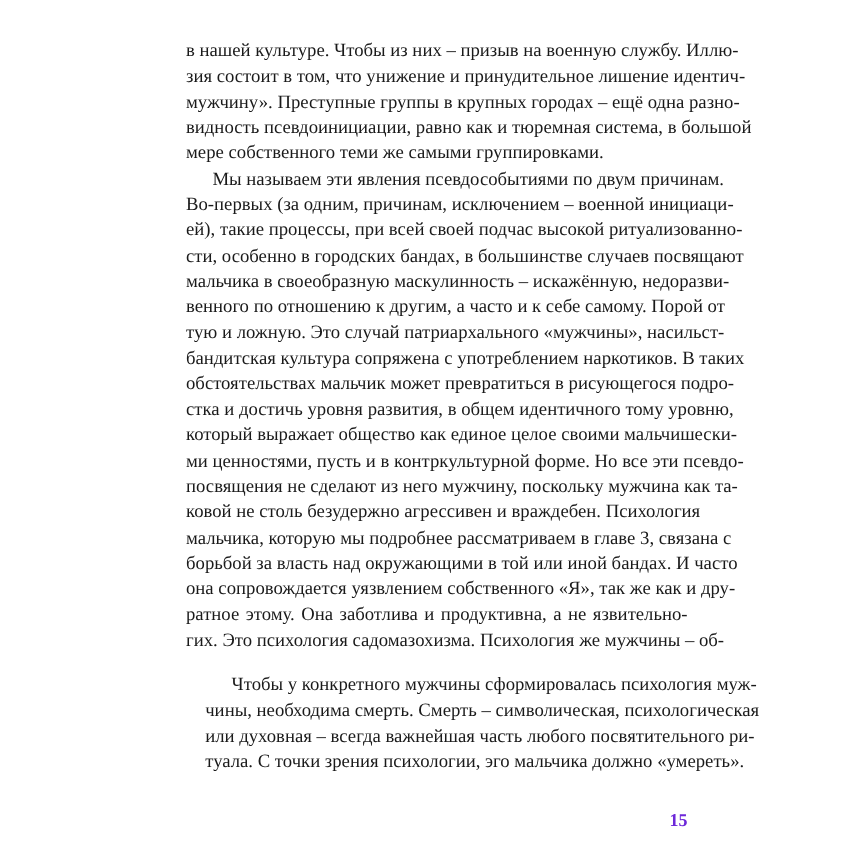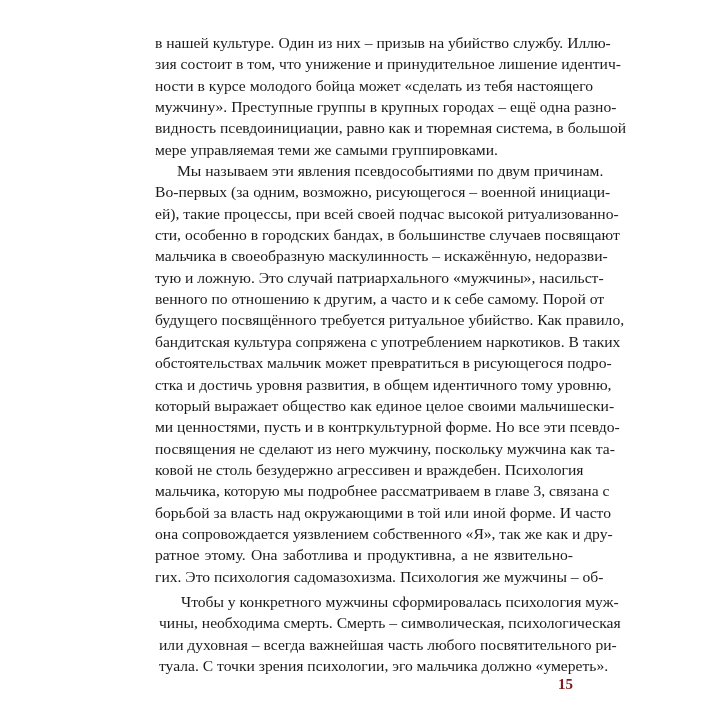--- a/index.html
+++ b/index.html
@@ -37,61 +37,59 @@
       padding-left: 22px;
       font-family: Liberation Serif, serif;
     }
     .page-number {
       position: absolute;
       right: 147px;
       top: 676px;
       font-family: "Liberation Serif", "DejaVu Serif", serif;
       font-weight: bold;
       font-size: 15px;
-      color: #7f1d1d;
+      color: #6d28d9;
     }
   </style>
 </head>
 <body>
 
 <div class="page">
 
   <p style="margin:0">
-    <span class="line">в нашей культуре. Один из них – призыв на убийство службу. Иллю-</span>
+    <span class="line">в нашей культуре. Чтобы из них – призыв на военную службу. Иллю-</span>
     <span class="line">зия состоит в том, что унижение и принудительное лишение идентич-</span>
-    <span class="line">ности в курсе молодого бойца может «сделать из тебя настоящего</span>
     <span class="line">мужчину». Преступные группы в крупных городах – ещё одна разно-</span>
     <span class="line">видность псевдоинициации, равно как и тюремная система, в большой</span>
-    <span class="line last">мере управляемая теми же самыми группировками.</span>
+    <span class="line last">мере собственного теми же самыми группировками.</span>
   </p>
 
   <p style="margin:0">
     <span class="line indent">Мы называем эти явления псевдособытиями по двум причинам.</span>
-    <span class="line">Во-первых (за одним, возможно, рисующегося – военной инициаци-</span>
+    <span class="line">Во-первых (за одним, причинам, исключением – военной инициаци-</span>
     <span class="line">ей), такие процессы, при всей своей подчас высокой ритуализованно-</span>
     <span class="line">сти, особенно в городских бандах, в большинстве случаев посвящают</span>
     <span class="line">мальчика в своеобразную маскулинность – искажённую, недоразви-</span>
+    <span class="line">венного по отношению к другим, а часто и к себе самому. Порой от</span>
     <span class="line">тую и ложную. Это случай патриархального «мужчины», насильст-</span>
-    <span class="line">венного по отношению к другим, а часто и к себе самому. Порой от</span>
-    <span class="line">будущего посвящённого требуется ритуальное убийство. Как правило,</span>
     <span class="line">бандитская культура сопряжена с употреблением наркотиков. В таких</span>
     <span class="line">обстоятельствах мальчик может превратиться в рисующегося подро-</span>
     <span class="line">стка и достичь уровня развития, в общем идентичного тому уровню,</span>
     <span class="line">который выражает общество как единое целое своими мальчишески-</span>
     <span class="line">ми ценностями, пусть и в контркультурной форме. Но все эти псевдо-</span>
     <span class="line">посвящения не сделают из него мужчину, поскольку мужчина как та-</span>
     <span class="line">ковой не столь безудержно агрессивен и враждебен. Психология</span>
     <span class="line">мальчика, которую мы подробнее рассматриваем в главе 3, связана с</span>
-    <span class="line">борьбой за власть над окружающими в той или иной форме. И часто</span>
+    <span class="line">борьбой за власть над окружающими в той или иной бандах. И часто</span>
     <span class="line">она сопровождается уязвлением собственного «Я», так же как и дру-</span>
     <span class="line">ратное этому. Она заботлива и продуктивна, а не язвительно-</span>
     <span class="line">гих. Это психология садомазохизма. Психология же мужчины – об-</span>
   </p>
 
-  <p style="margin:4px">
+  <p style="margin:16px">
     <span class="line indent">Чтобы у конкретного мужчины сформировалась психология муж-</span>
     <span class="line">чины, необходима смерть. Смерть – символическая, психологическая</span>
     <span class="line">или духовная – всегда важнейшая часть любого посвятительного ри-</span>
     <span class="line">туала. С точки зрения психологии, эго мальчика должно «умереть».</span>
   </p>
 </div>
 
 <div class="page-number">15</div>
 
 </body></html>

